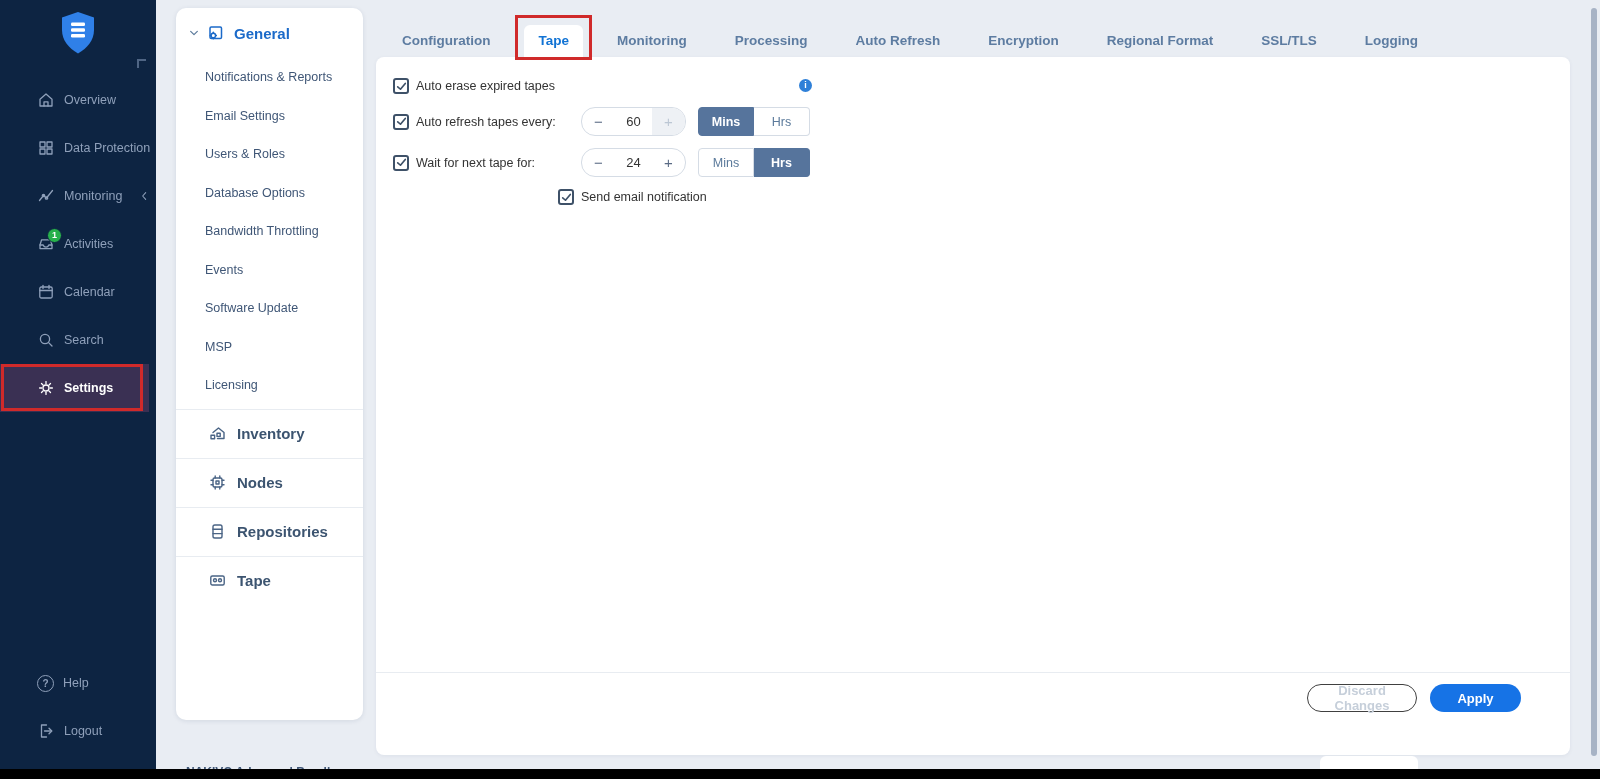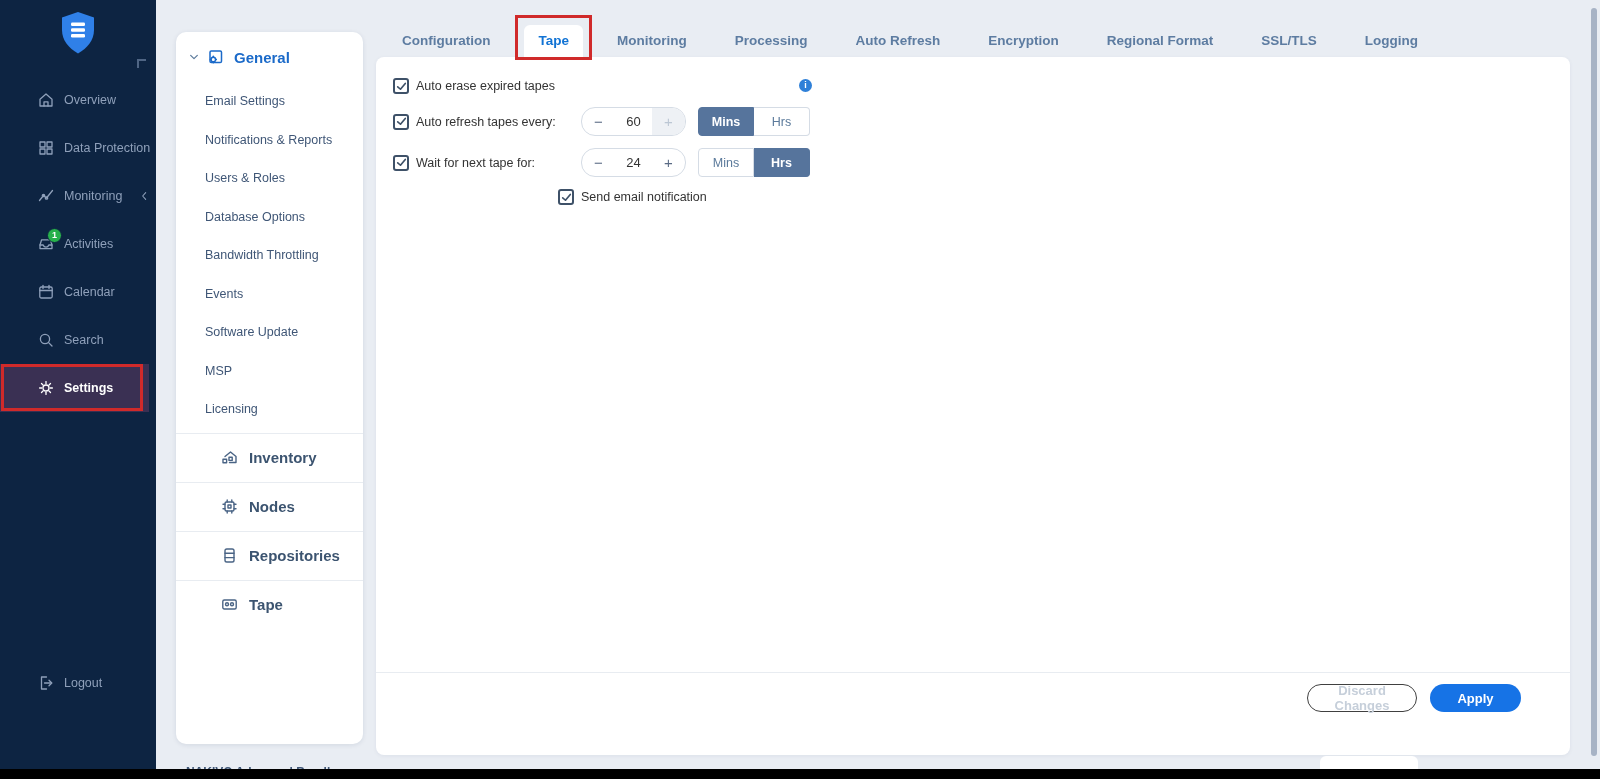--- a/index.html
+++ b/index.html
@@ -30,35 +30,35 @@
   .sidebar-footer{position:absolute;top:659px;left:0;width:156px;}
   .help-circle{width:17px;height:17px;border:1.4px solid #8fa0ba;border-radius:50%;flex:none;
     margin-right:9px;display:flex;align-items:center;justify-content:center;box-sizing:border-box;}
   .help-circle::after{content:"?";color:#8fa0ba;font-size:10px;font-weight:bold;}
   
   .ann{position:absolute;border:3px solid #d02a2a;pointer-events:none;z-index:5;}
   .ann.settings{left:1px;right:6px;top:0;bottom:1px;}
   .ann.sys{left:-2px;right:-2px;top:1px;bottom:1px;}
   .ann.tape{left:-9px;right:-9px;top:-10px;bottom:-3px;}
   
-  .nav-card{position:absolute;left:176px;top:32px;width:187px;height:712px;background:#fff;
+  .nav-card{position:absolute;left:176px;top:8px;width:187px;height:712px;background:#fff;
     border-radius:10px;box-shadow:0 1px 5px rgba(20,40,80,.10);box-sizing:border-box;}
   .nav-header{height:50px;display:flex;align-items:center;padding-left:12px;cursor:pointer;}
   .chev-down{width:12px;height:12px;stroke:#5b7a9b;fill:none;stroke-width:1.8;
     stroke-linecap:round;stroke-linejoin:round;flex:none;margin-right:6px;}
   .gicon{width:19px;height:19px;stroke:#1b6ac9;fill:none;stroke-width:1.5;
     stroke-linecap:round;stroke-linejoin:round;flex:none;margin-right:9px;}
   .nav-header-label{color:#1b6ac9;font-size:15px;font-weight:bold;}
   .nav-sub{margin-bottom:4px;}
   .nav-sub-item{height:38.5px;display:flex;align-items:center;padding-left:29px;
     font-size:12.5px;color:#3f5676;cursor:pointer;box-sizing:border-box;}
   .nav-sub-item.active{margin-left:16px;margin-right:14px;padding-left:13px;border-radius:2px;
     background:#d9eafc;color:#1173d4;font-weight:bold;position:relative;}
   .nav-section{height:48px;border-top:1px solid #e8ecf1;display:flex;align-items:center;
-    padding-left:44px;cursor:pointer;}
+    padding-left:32px;cursor:pointer;}
   .nicon{width:19px;height:19px;stroke:#4a6485;fill:none;stroke-width:1.4;
     stroke-linecap:round;stroke-linejoin:round;flex:none;margin-right:10px;}
   .nav-section-label{font-size:15px;font-weight:600;color:#3c5470;}
   
   .tabs{position:absolute;left:372px;top:25px;height:32px;display:flex;padding-left:16px;gap:20px;z-index:2;text-align:right;}
   .tab{padding:0 14px;line-height:32px;font-size:13.5px;font-weight:600;color:#5d7ca1;
     cursor:pointer;white-space:nowrap;}
   .tab.active{color:#1173d4;font-weight:bold;background:#fff;border-radius:6px 6px 0 0;position:relative;}
   
   .main-card{position:absolute;left:376px;top:57px;width:1194px;height:698px;background:#fff;
@@ -179,20 +179,24 @@
         <line x1="12" y1="6" x2="13.5" y2="4.5"></line>
           <line x1="4.5" y1="13.5" x2="6" y2="12"></line>
       </svg>
       <span>Settings</span>
       <span class="ann settings"></span>
     </div>
   </nav>
 
   <nav class="sidebar-footer">
     <div class="side-item">
+      <span class="help-circle"></span>
+      <span>Help</span>
+    </div>
+    <div class="side-item">
       <svg class="sicon" viewBox="0 0 18 18">
         <path d="M9.5 3 H4.5 V15 H9.5"></path>
           <line x1="7.5" y1="9" x2="14.5" y2="9"></line>
         <polyline points="12,6.2 14.8,9 12,11.8"></polyline>
       </svg>
       <span>Logout</span>
     </div>
   </nav>
 </aside>
 
@@ -206,22 +210,22 @@
       <circle cx="7.3" cy="11.5" r="2.3"></circle>
       <line x1="7.3" y1="8.2" x2="7.3" y2="9.2"></line>
         <line x1="7.3" y1="13.8" x2="7.3" y2="14.8"></line>
       <line x1="4.3" y1="11.5" x2="5" y2="11.5"></line>
         <line x1="9.6" y1="11.5" x2="10.3" y2="11.5"></line>
     </svg>
     <span class="nav-header-label">General</span>
   </div>
 
   <div class="nav-sub">
+    <div class="nav-sub-item">Notifications &amp; Reports</div>
     <div class="nav-sub-item">Email Settings</div>
-    <div class="nav-sub-item">Notifications &amp; Reports</div>
     <div class="nav-sub-item">Users &amp; Roles</div>
     <div class="nav-sub-item">Database Options</div>
     <div class="nav-sub-item">Bandwidth Throttling</div>
     <div class="nav-sub-item">Events</div>
     <div class="nav-sub-item">Software Update</div>
     <div class="nav-sub-item">MSP</div>
     <div class="nav-sub-item">Licensing</div>
   </div>
 
   <div class="nav-section">

